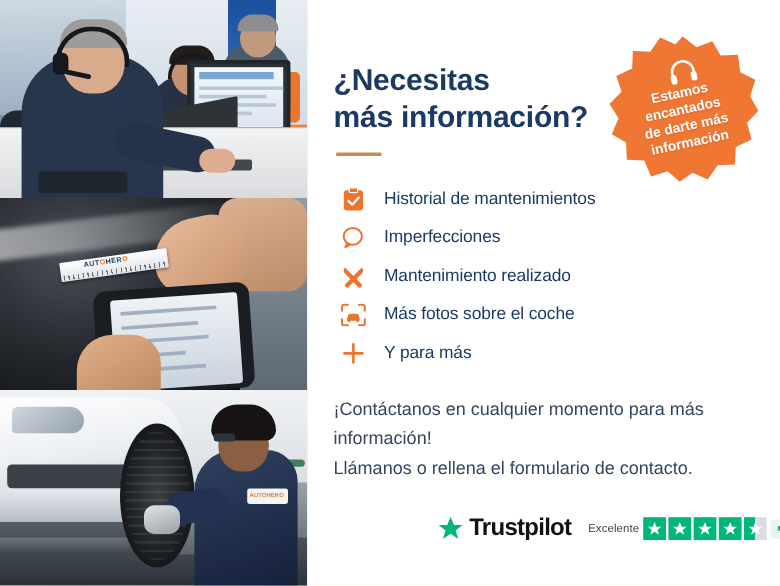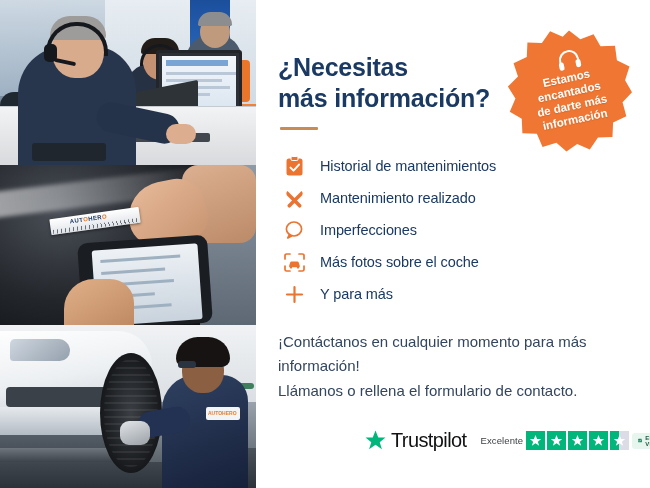--- a/index.html
+++ b/index.html
@@ -252,21 +252,21 @@
   
   .trust {
     position: absolute;
     left: 108px; bottom: 36px;
     display: flex;
     align-items: center;
     gap: 14px;
   }
   .tp-logo { display:flex; align-items:center; gap:4px; }
   .tp-name {
-    font-size: 20px; font-weight: normal; color: #111214; letter-spacing: -0.6px;
+    font-size: 20px; font-weight: bold; color: #111214; letter-spacing: -0.6px;
   }
   .tp-right { display:flex; flex-direction:row; align-items:center; gap:3px; }
   .tp-excelente { font-size: 9.5px; color:#3d4045; letter-spacing:.1px; }
   .tp-stars { display:flex; gap:2px; }
   .tp-star {
     width: 19px; height: 19px;
     background: #00b67a;
     display:flex; align-items:center; justify-content:center;
   }
   .tp-star.half { background: linear-gradient(90deg,#00b67a 50%,#dcdce6 50%); }
@@ -410,36 +410,36 @@
             <rect x="1.5" y="2.5" width="16" height="17" rx="2.5" fill="#ea7430"></rect>
             <rect x="6" y="0.5" width="7" height="4" rx="1.2" fill="#ea7430" stroke="#ffffff" stroke-width="1"></rect>
             <path d="M5.5 11.6 l3 3 l5.5 -6" fill="none" stroke="#ffffff" stroke-width="2" stroke-linecap="round" stroke-linejoin="round"></path>
           </svg>
         </span>
         <span class="feature-label">Historial de mantenimientos</span>
       </div>
 
       <div class="feature">
         <span class="feature-icon">
+          <svg width="20" height="20" viewBox="0 0 20 20">
+            <ellipse cx="10" cy="9" rx="7.6" ry="7" fill="none" stroke="#ea7430" stroke-width="1.7"></ellipse>
+            <path d="M5.6 14.5 L3.8 18 L7.6 16" fill="none" stroke="#ea7430" stroke-width="1.7" stroke-linecap="round" stroke-linejoin="round"></path>
+          </svg>
+        </span>
+        <span class="feature-label">Imperfecciones</span>
+      </div>
+
+      <div class="feature">
+        <span class="feature-icon">
           <svg width="21" height="21" viewBox="0 0 21 21">
             <path d="M3.5 3 l11 11 l2.5 2.5 a1.8 1.8 0 0 1 -2.6 2.6 L12 16.6 L3 7.5 a3.6 3.6 0 0 1 0.5 -4.5 Z" fill="#ea7430" transform="rotate(0 10 10)"></path>
             <path d="M17.5 3 l-11 11 l-2.5 2.5 a1.8 1.8 0 0 0 2.6 2.6 L9 16.6 l9 -9.1 a3.6 3.6 0 0 0 -0.5 -4.5 Z" fill="#ea7430"></path>
           </svg>
         </span>
         <span class="feature-label">Mantenimiento realizado</span>
-      </div>
-
-      <div class="feature">
-        <span class="feature-icon">
-          <svg width="20" height="20" viewBox="0 0 20 20">
-            <ellipse cx="10" cy="9" rx="7.6" ry="7" fill="none" stroke="#ea7430" stroke-width="1.7"></ellipse>
-            <path d="M5.6 14.5 L3.8 18 L7.6 16" fill="none" stroke="#ea7430" stroke-width="1.7" stroke-linecap="round" stroke-linejoin="round"></path>
-          </svg>
-        </span>
-        <span class="feature-label">Imperfecciones</span>
       </div>
 
       <div class="feature">
         <span class="feature-icon">
           <svg width="21" height="19" viewBox="0 0 21 19">
             <path d="M1 6 V2.6 A1.6 1.6 0 0 1 2.6 1 H6" fill="none" stroke="#ea7430" stroke-width="1.7" stroke-linecap="round"></path>
             <path d="M20 6 V2.6 A1.6 1.6 0 0 0 18.4 1 H15" fill="none" stroke="#ea7430" stroke-width="1.7" stroke-linecap="round"></path>
             <path d="M1 13 v3.4 A1.6 1.6 0 0 0 2.6 18 H6" fill="none" stroke="#ea7430" stroke-width="1.7" stroke-linecap="round"></path>
             <path d="M20 13 v3.4 A1.6 1.6 0 0 1 18.4 18 H15" fill="none" stroke="#ea7430" stroke-width="1.7" stroke-linecap="round"></path>
             <path d="M5.2 12.4 l1 -3 a1.4 1.4 0 0 1 1.3 -1 h5.9 a1.4 1.4 0 0 1 1.3 1 l1 3 v1.9 h-10.5 Z" fill="#ea7430"></path>

